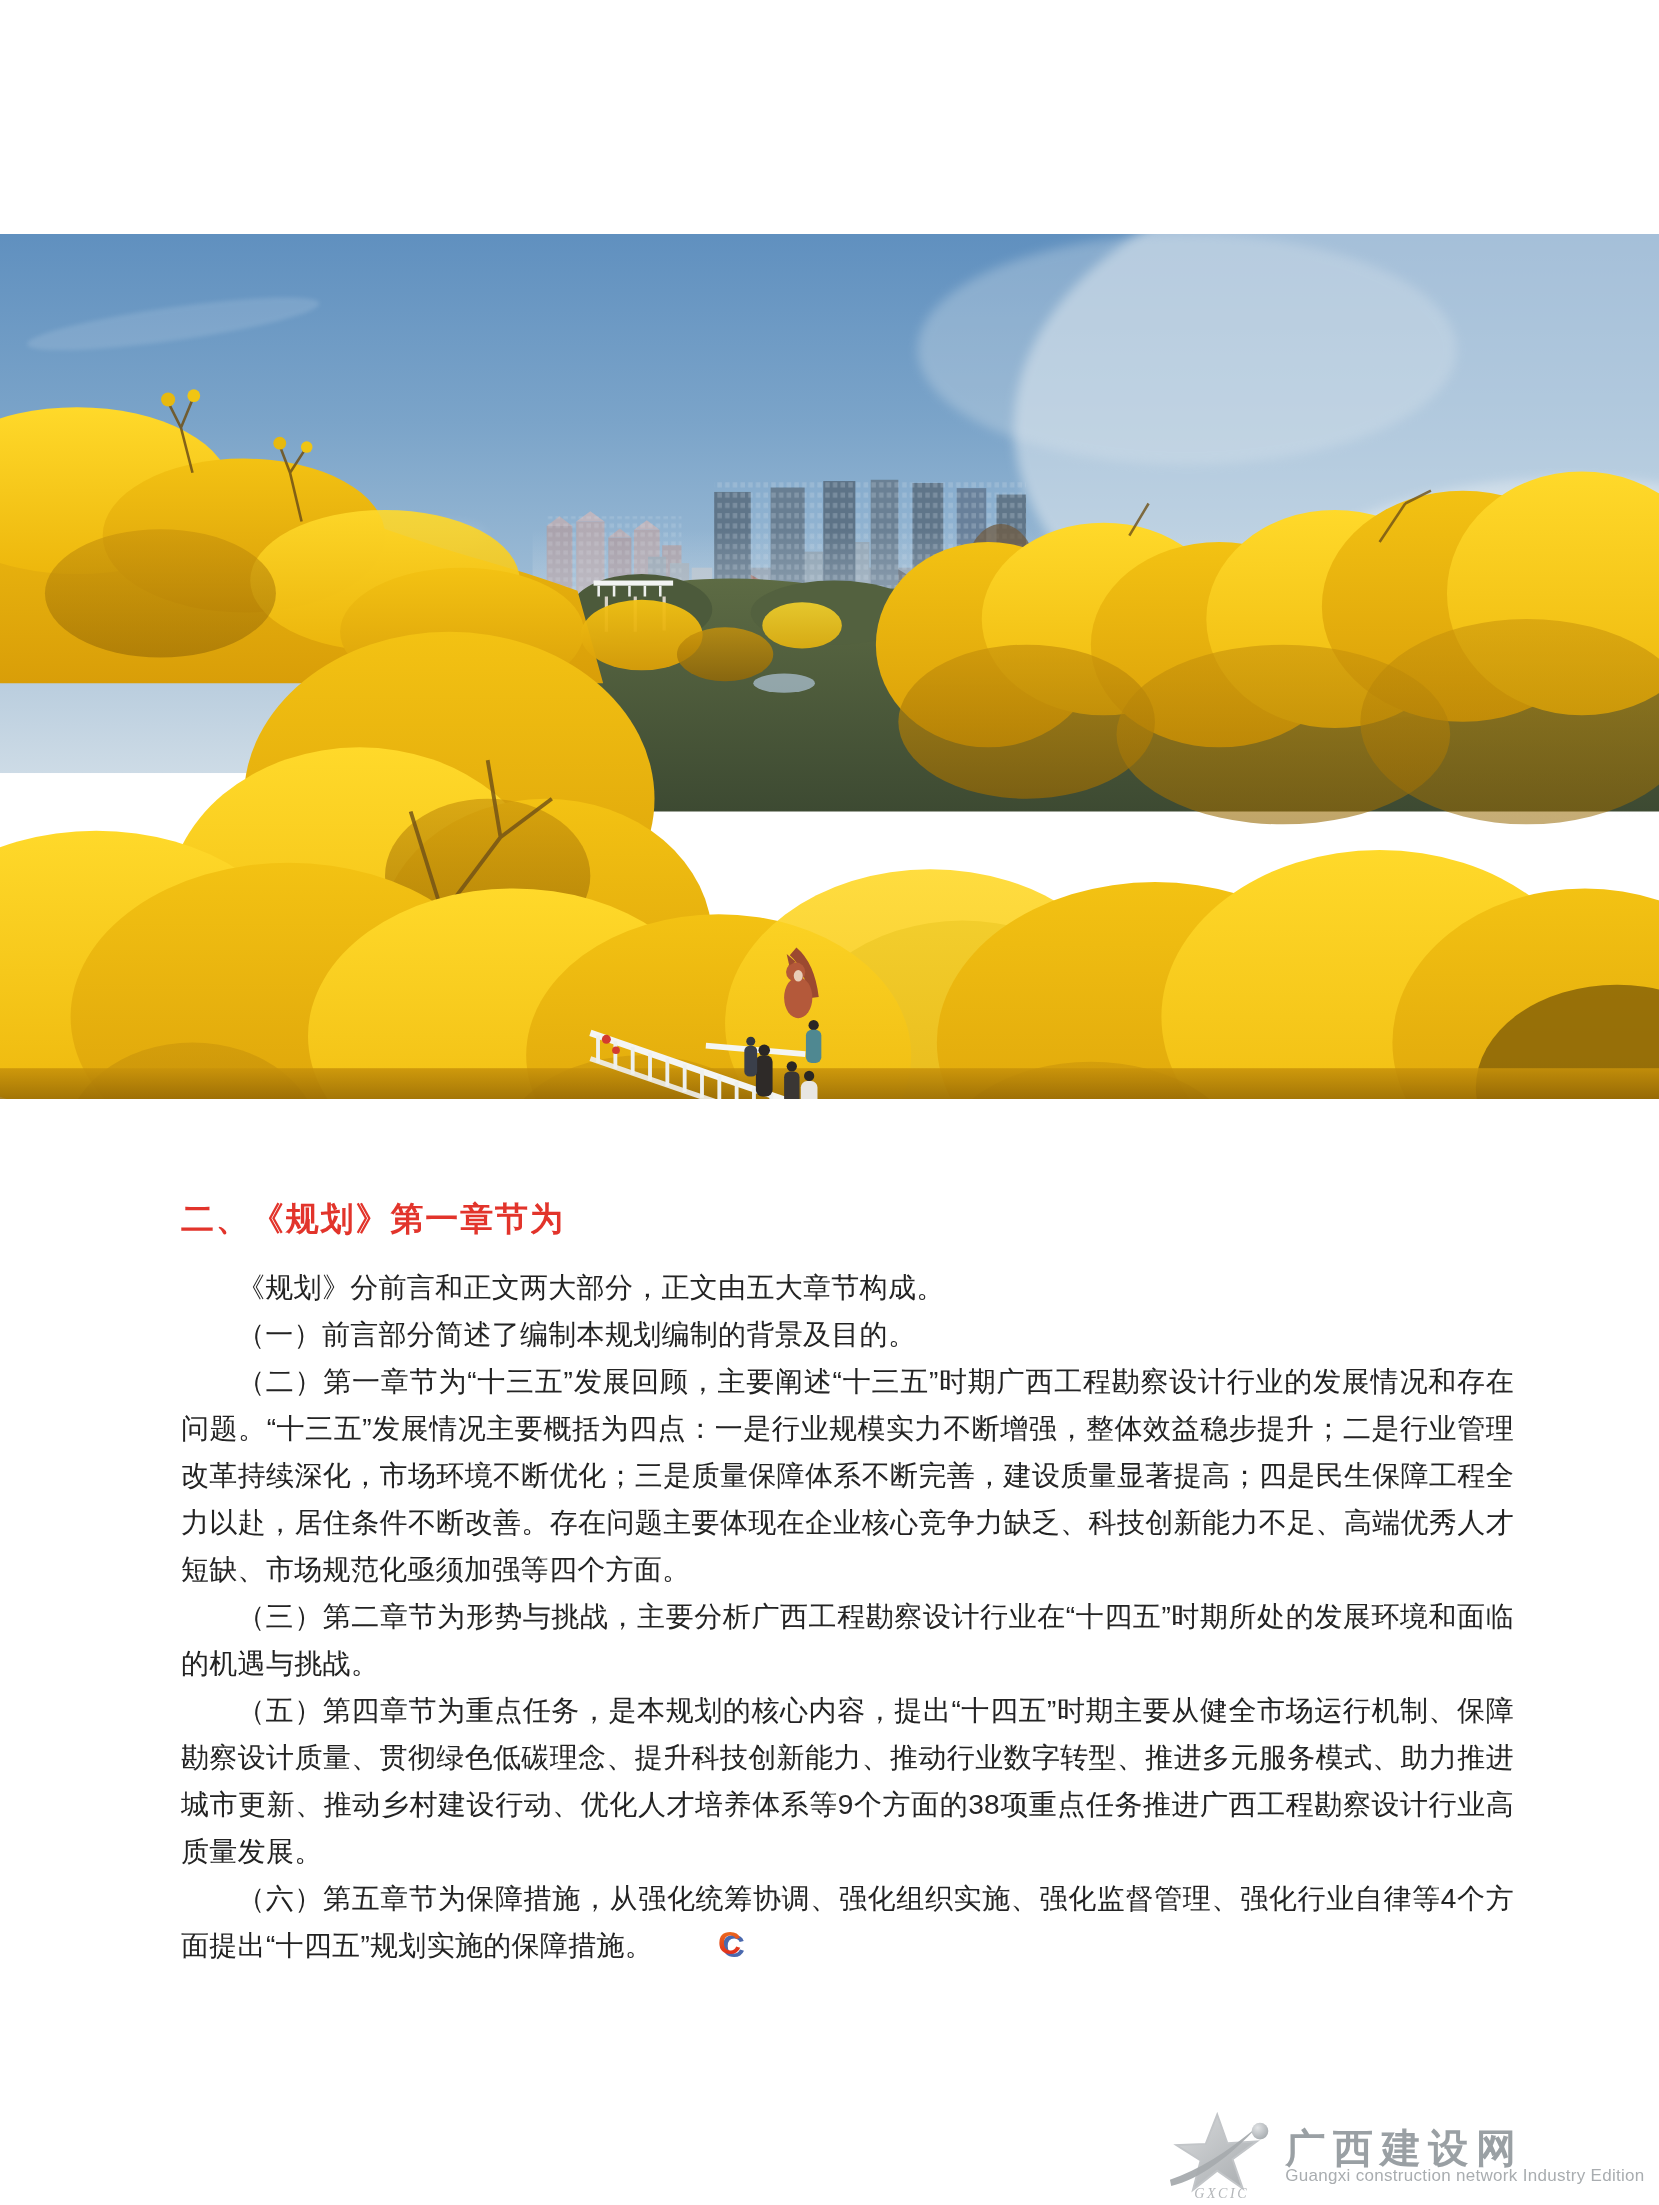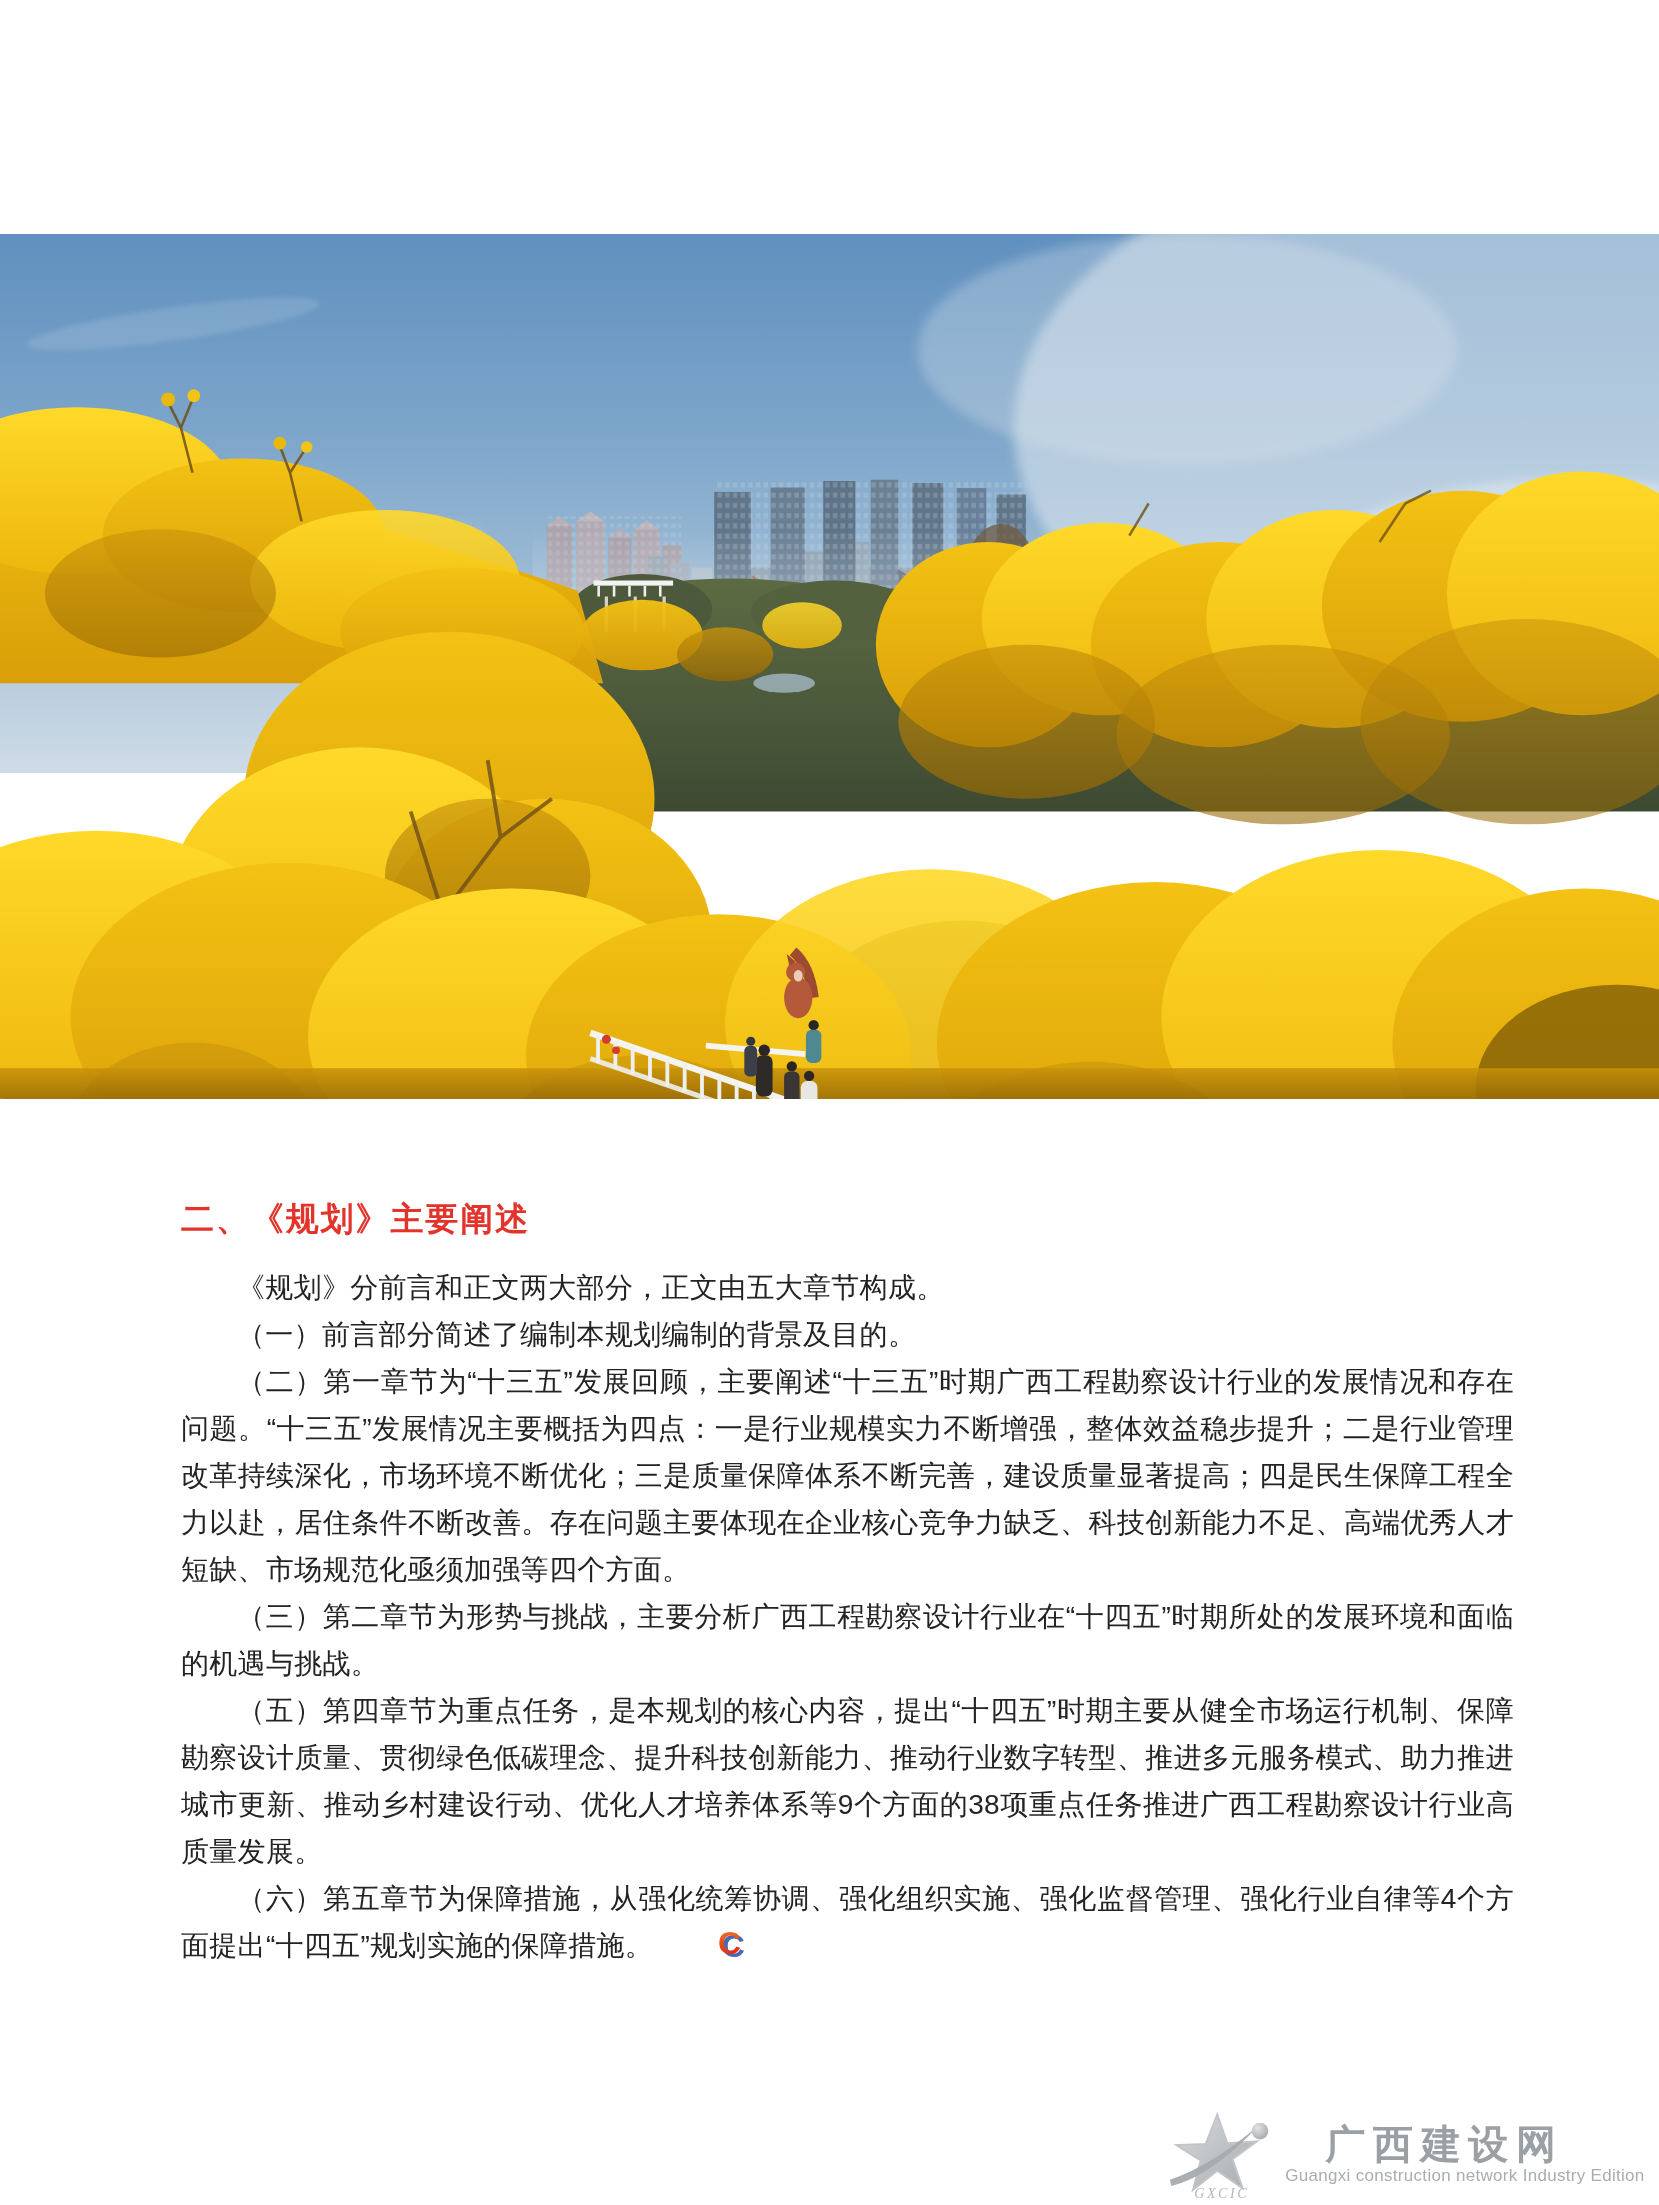--- a/index.html
+++ b/index.html
@@ -28,22 +28,22 @@
   .endmark .c-main{
     background:linear-gradient(170deg,var(--endmark-orange,#f0801e) 15%,var(--endmark-red,#e02d1d) 85%);
     -webkit-background-clip:text;background-clip:text;color:transparent;
   }
   .footer{
     position:absolute;right:15.4px;bottom:0;height:98px;display:flex;align-items:center;
   }
   .footer .star{width:115px;height:96px;margin-right:9px;}
   .footer .names{display:flex;flex-direction:column;justify-content:flex-end;padding-bottom:2.6px;}
   .site-name{
-    font-family:Liberation Mono, monospace;font-weight:bold;
-    font-size:40px;line-height:42px;color:var(--logo-gray,#9aa0a4);letter-spacing:7.7px;white-space:nowrap;margin-left:40px;
+    font-family:Liberation Sans, sans-serif;font-weight:bold;
+    font-size:40px;line-height:42px;color:var(--logo-gray,#9aa0a4);letter-spacing:7.7px;white-space:nowrap;
   }
   .site-tagline{
     font-size:17px;line-height:14px;color:#a9adb0;letter-spacing:0.3px;white-space:nowrap;
   }
 </style>
 </head>
 <body>
 
 <div class="photo">
 <svg viewBox="0 0 2587 1348" preserveAspectRatio="none">
@@ -295,21 +295,21 @@
       <circle cx="1268" cy="1233" r="8" fill="#2a2624"></circle>
           <rect x="1256" y="1240" width="24" height="52" rx="9" fill="#4f8891"></rect>
       <circle cx="1261" cy="1312" r="8" fill="#2a2624"></circle>
           <rect x="1248" y="1320" width="26" height="56" rx="10" fill="#e8e6e2"></rect>
     </g>
   </g>
 </svg>
 </div>
 
 <main class="article">
-  <h2>二、《规划》主要阐述</h2>
+  <h2>二、《规划》第一章节为</h2>
   <p>《规划》分前言和正文两大部分，正文由五大章节构成。</p>
   <p>（一）前言部分简述了编制本规划编制的背景及目的。</p>
   <p>（二）第一章节为“十三五”发展回顾，主要阐述“十三五”时期广西工程勘察设计行业的发展情况和存在问题。“十三五”发展情况主要概括为四点：一是行业规模实力不断增强，整体效益稳步提升；二是行业管理改革持续深化，市场环境不断优化；三是质量保障体系不断完善，建设质量显著提高；四是民生保障工程全力以赴，居住条件不断改善。存在问题主要体现在企业核心竞争力缺乏、科技创新能力不足、高端优秀人才短缺、市场规范化亟须加强等四个方面。</p>
   <p>（三）第二章节为形势与挑战，主要分析广西工程勘察设计行业在“十四五”时期所处的发展环境和面临的机遇与挑战。</p>
   <p>（五）第四章节为重点任务，是本规划的核心内容，提出“十四五”时期主要从健全市场运行机制、保障勘察设计质量、贯彻绿色低碳理念、提升科技创新能力、推动行业数字转型、推进多元服务模式、助力推进城市更新、推动乡村建设行动、优化人才培养体系等9个方面的38项重点任务推进广西工程勘察设计行业高质量发展。</p>
   <p><span>（六）第五章节为保障措施，从强化统筹协调、强化组织实施、强化监督管理、强化行业自律等4个方面提出“十四五”规划实施的保障措施。</span><span class="endmark"><span class="c-shadow">C</span><span class="c-main">C</span></span></p>
 </main>
 
 <div class="footer">
   <svg class="star" viewBox="0 0 180 150">

